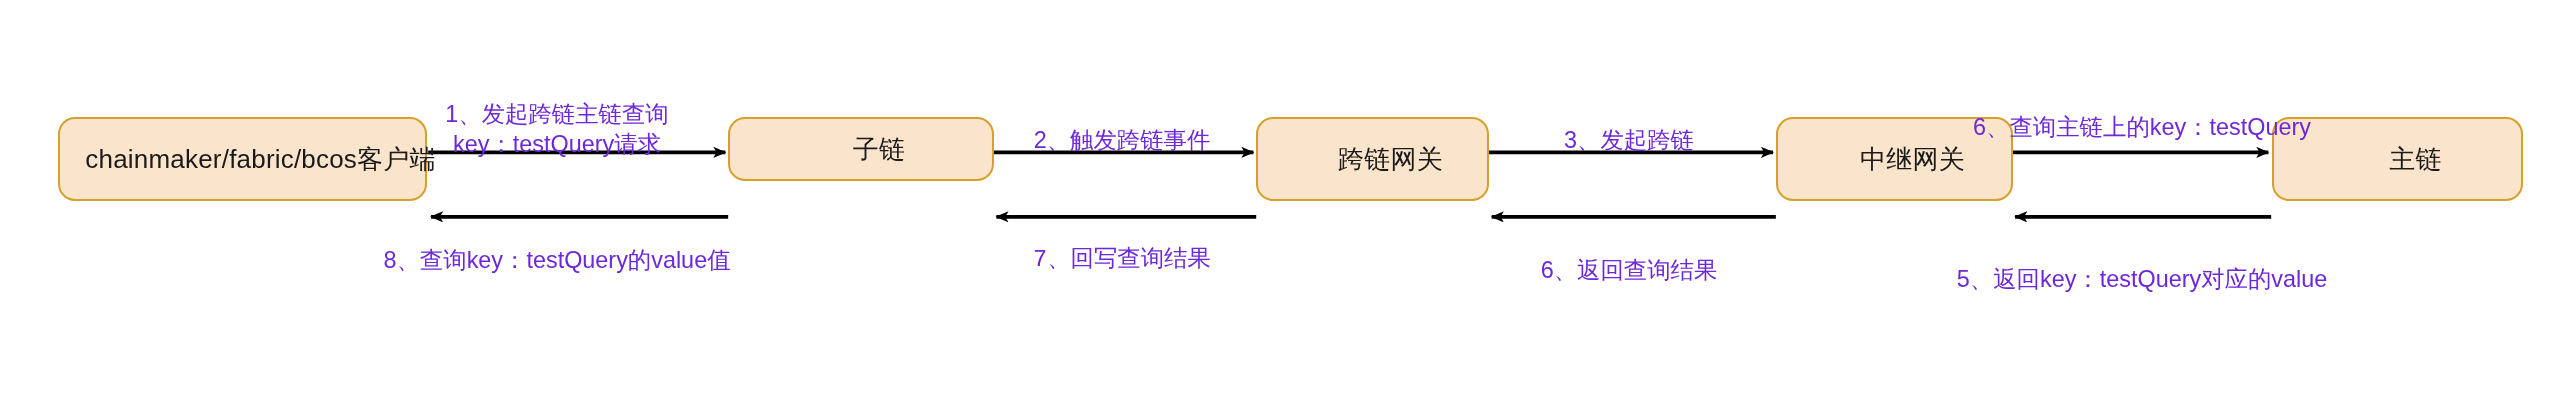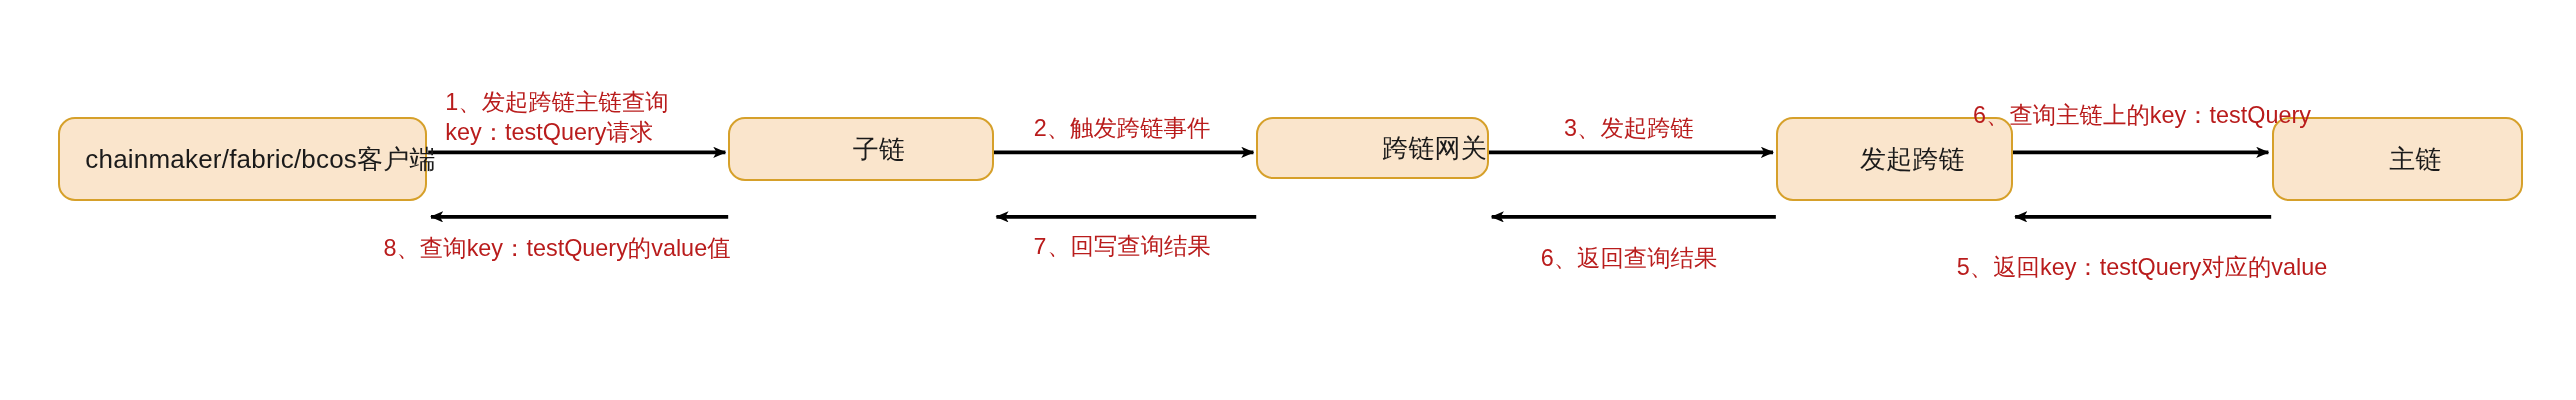--- a/index.html
+++ b/index.html
@@ -42,24 +42,26 @@
     position: absolute;
     left: 0;
     top: 0;
     width: 2576px;
     height: 400px;
     pointer-events: none;
   }
   .edge-label {
     position: absolute;
     font-size: 23.4px;
-    color: #b91c1c;
+    color: #6d28d9;
     white-space: nowrap;
     line-height: 1.28;
+    text-align: center;
     transform: translateX(-50%);
+    margin-top: 12px;
   }
   .edge-label.two-line {
     line-height: 1.3;
   }
   .edge-label span { display: block; }
 </style>
 </head>
 <body>
 
 <div id="diagram">
@@ -92,26 +94,26 @@
   </svg>
 
   <div class="node" style="left:58px; top:117px; width:369px; height:84px;">
     <span class="node-label">chainmaker/fabric/bcos客户端</span>
   </div>
 
   <div class="node" style="left:728px; top:117px; width:266px; height:64px;">
     <span class="node-label">子链</span>
   </div>
 
-  <div class="node" style="left:1256px; top:117px; width:233px; height:62px;justify-content:flex-end;">
+  <div class="node" style="left:1256px; top:117px; width:233px; height:84px;">
     <span class="node-label">跨链网关</span>
   </div>
 
   <div class="node" style="left:1776px; top:117px; width:237px; height:84px;">
-    <span class="node-label">发起跨链</span>
+    <span class="node-label">中继网关</span>
   </div>
 
   <div class="node" style="left:2272px; top:117px; width:251px; height:84px;">
     <span class="node-label">主链</span>
   </div>
 
   <div class="edge-label two-line" style="left:557px; top:87px;">
     <span>1、发起跨链主链查询</span>
     <span>key：testQuery请求</span>
   </div>

